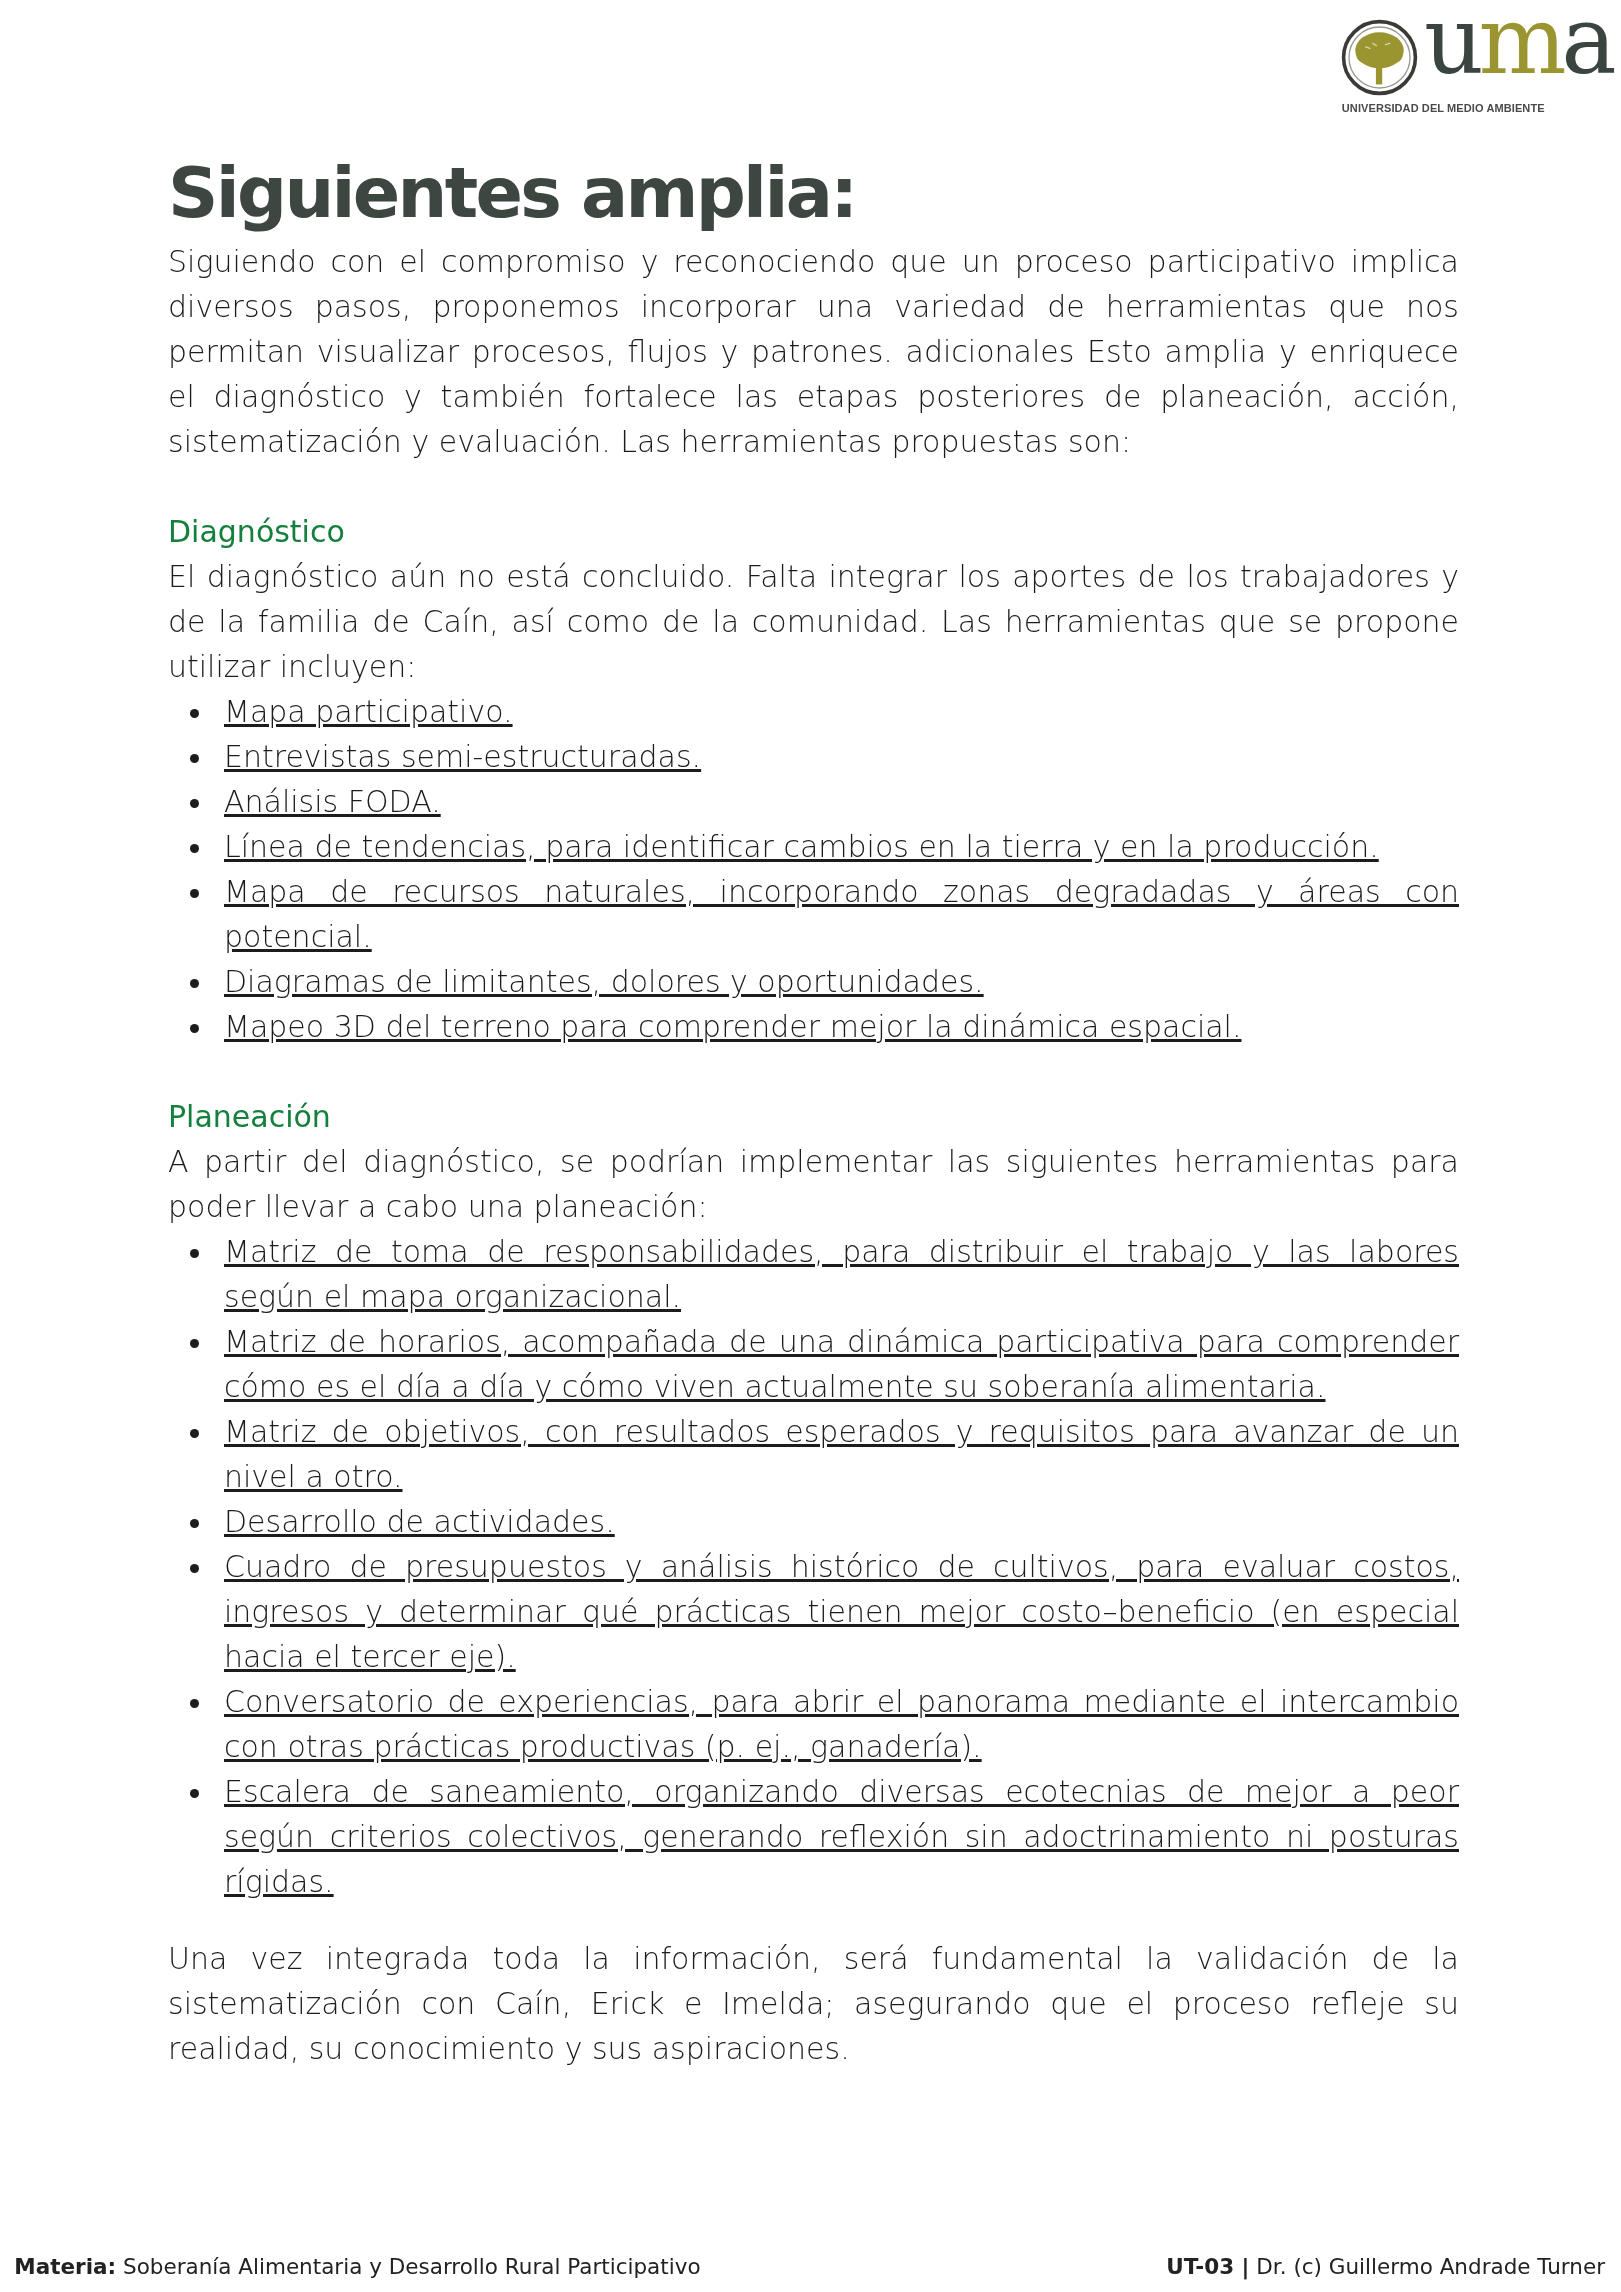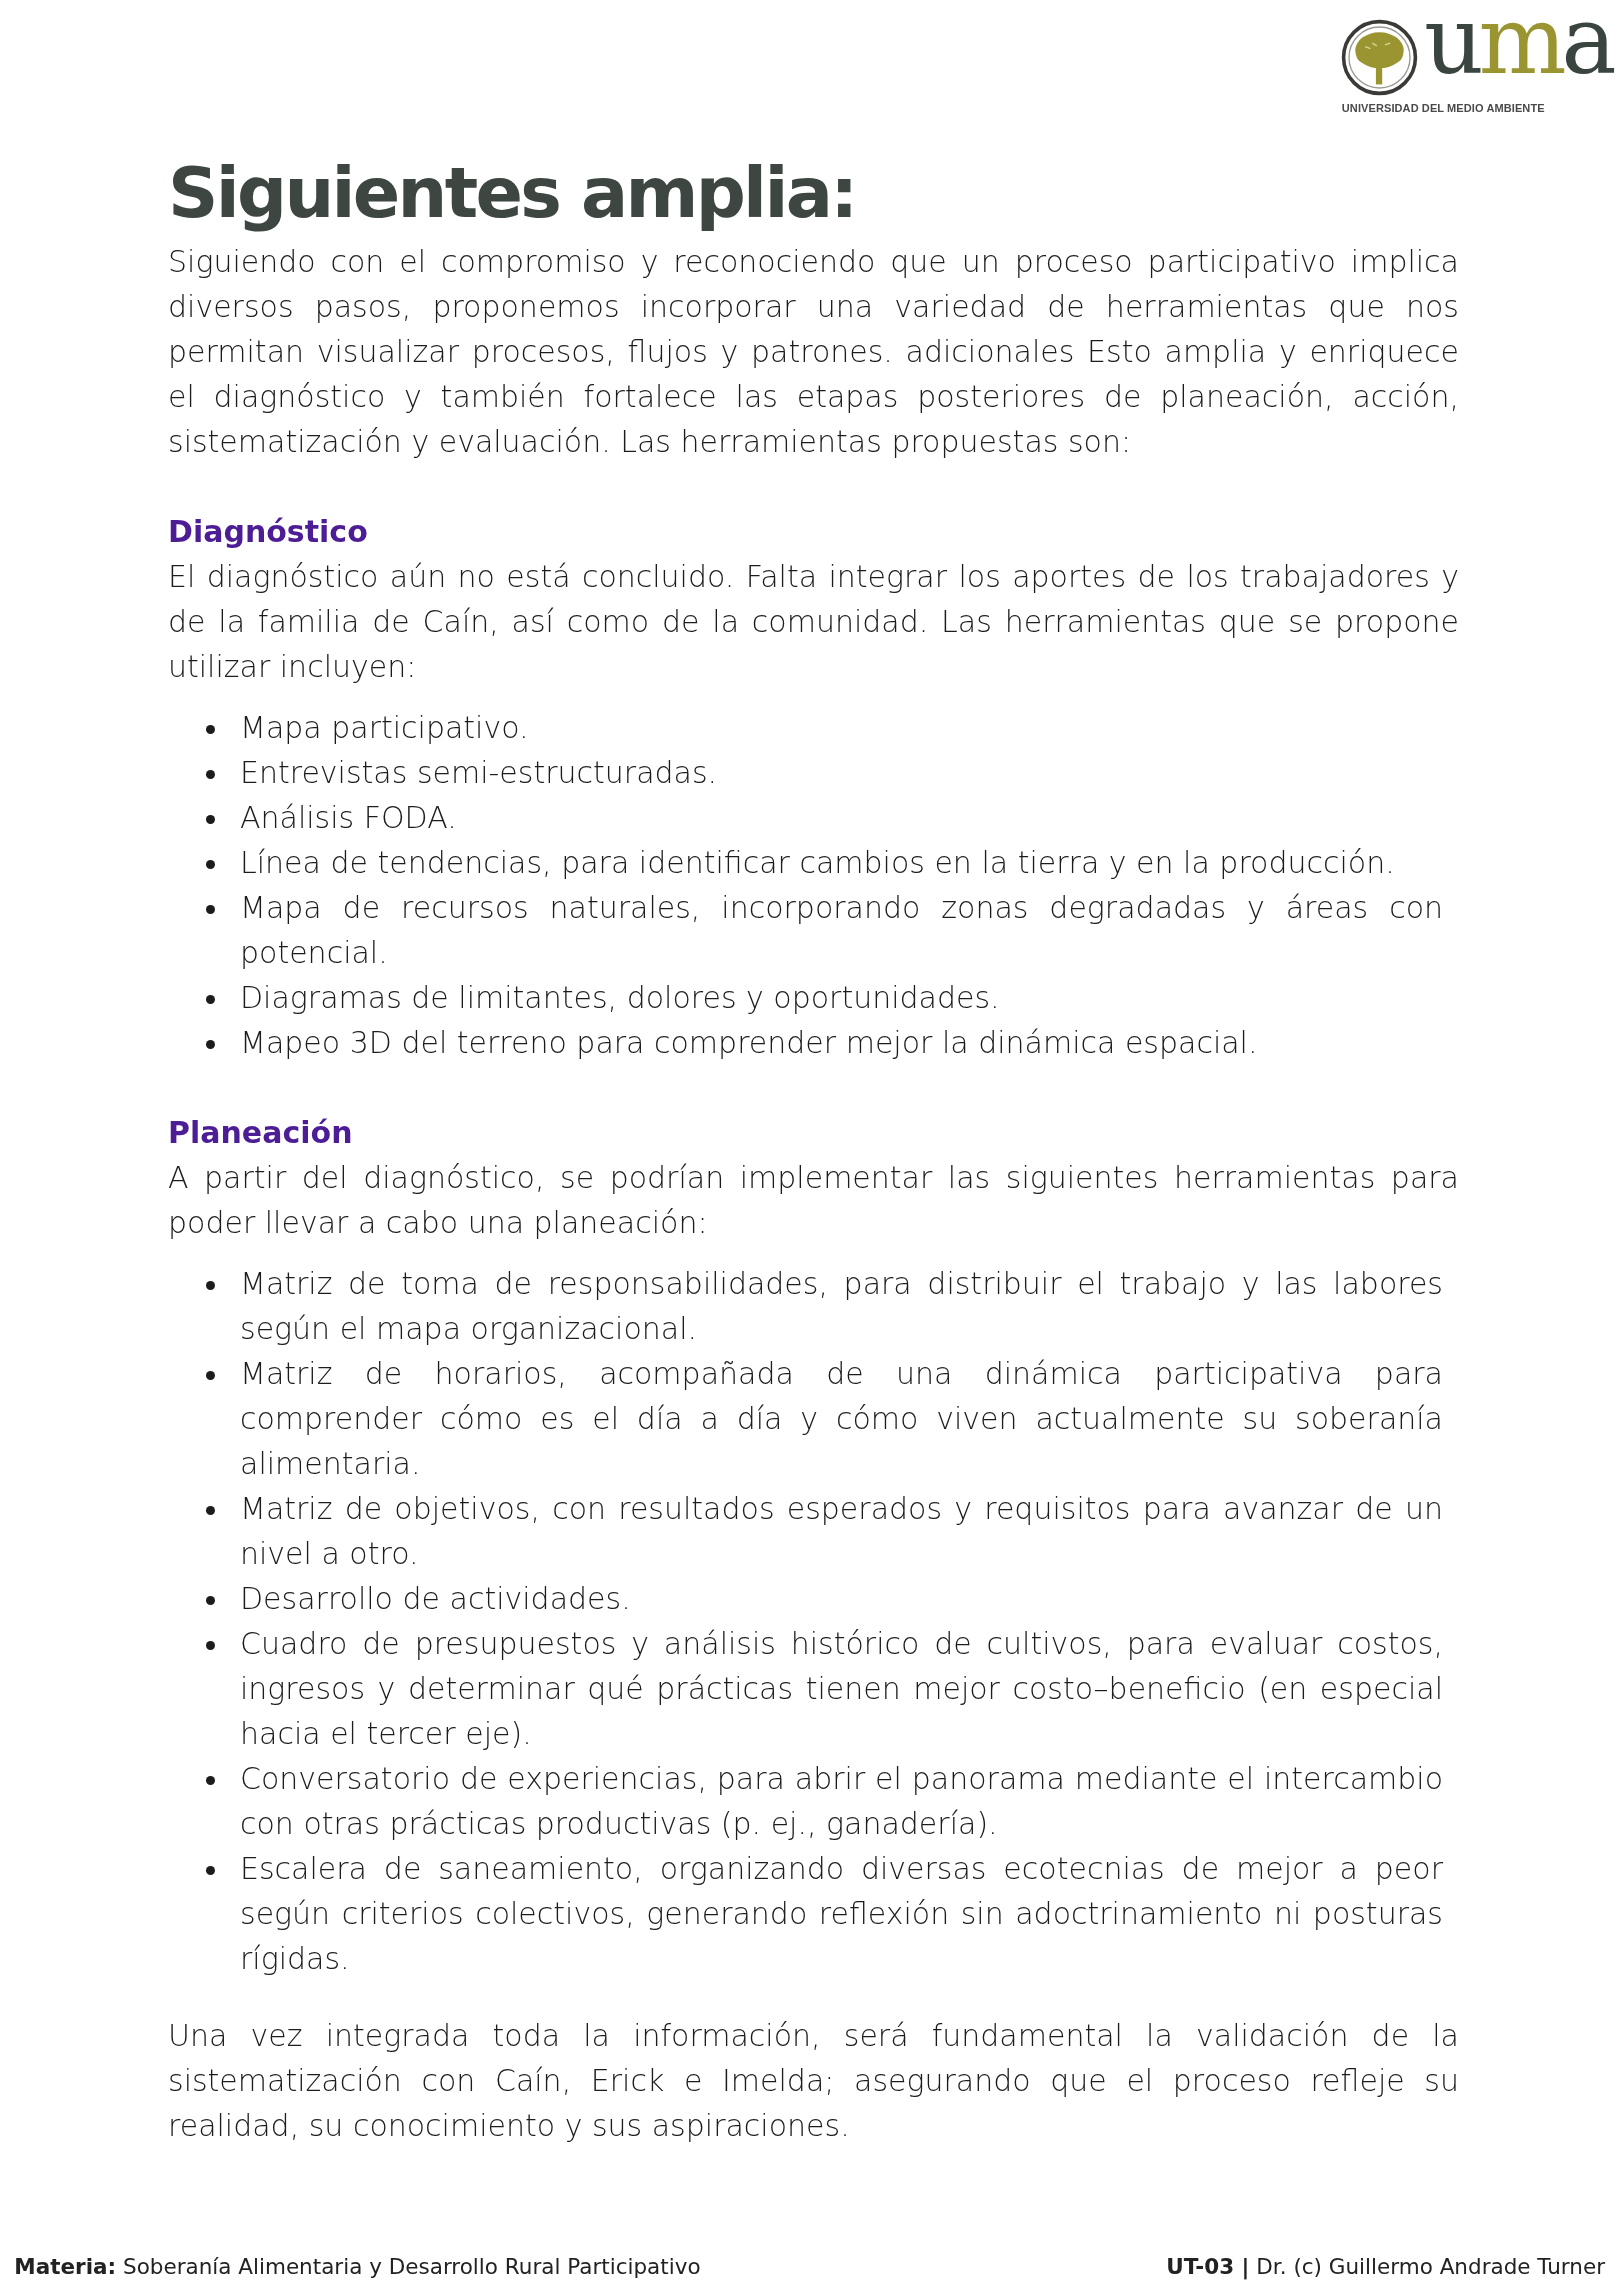--- a/index.html
+++ b/index.html
@@ -16,22 +16,22 @@
   .logo-caption { position: absolute; left: 1.8px; top: 88px; font-family: "Liberation Sans", sans-serif; font-size: 11px; font-weight: bold; color: #4a4a4a; letter-spacing: 0.1px; white-space: nowrap; }
 
   .page { position: absolute; left: 168px; top: 143px; width: 1291px; }
   .title {
     margin: 0; font-family: "DejaVu Sans", sans-serif; font-weight: bold;
     font-size: 70px; line-height: 100px; color: #3d4641; letter-spacing: -2.7px;
   }
   p, li { font-size: 30px; line-height: 45px; margin: 0; font-weight: 300; }
   .justify { text-align: justify; }
   .intro { margin-top: -3.6px; }
-  .section-heading { font-weight: bold; font-size: 30px; line-height: 45px; margin: 45px 0 0 0; color: #4c1d95; }
-  ul { margin: 16px; padding: 0 0 0 56px; list-style: none; }
+  .section-heading { font-weight: normal; font-size: 30px; line-height: 45px; margin: 45px 0 0 0; color: #15803d; }
+  ul { margin: 0; padding: 0 0 0 56px; list-style: none; text-decoration: underline; }
   li { position: relative; text-align: justify; }
   li::before {
     content: ""; position: absolute; left: -34px; top: 19.7px;
     width: 9px; height: 9px; border-radius: 50%; background: #1c1c1c;
   }
   .closing { margin-top: 32px; }
 
   .footer { position: absolute; top: 2254px; left: 0; width: 1621px; height: 32px; font-size: 21.5px; color: #222; }
   .footer-left { position: absolute; left: 14.3px; top: 0; white-space: nowrap; text-align: right; }
   .footer-right { position: absolute; right: 16px; top: 0; white-space: nowrap; }

